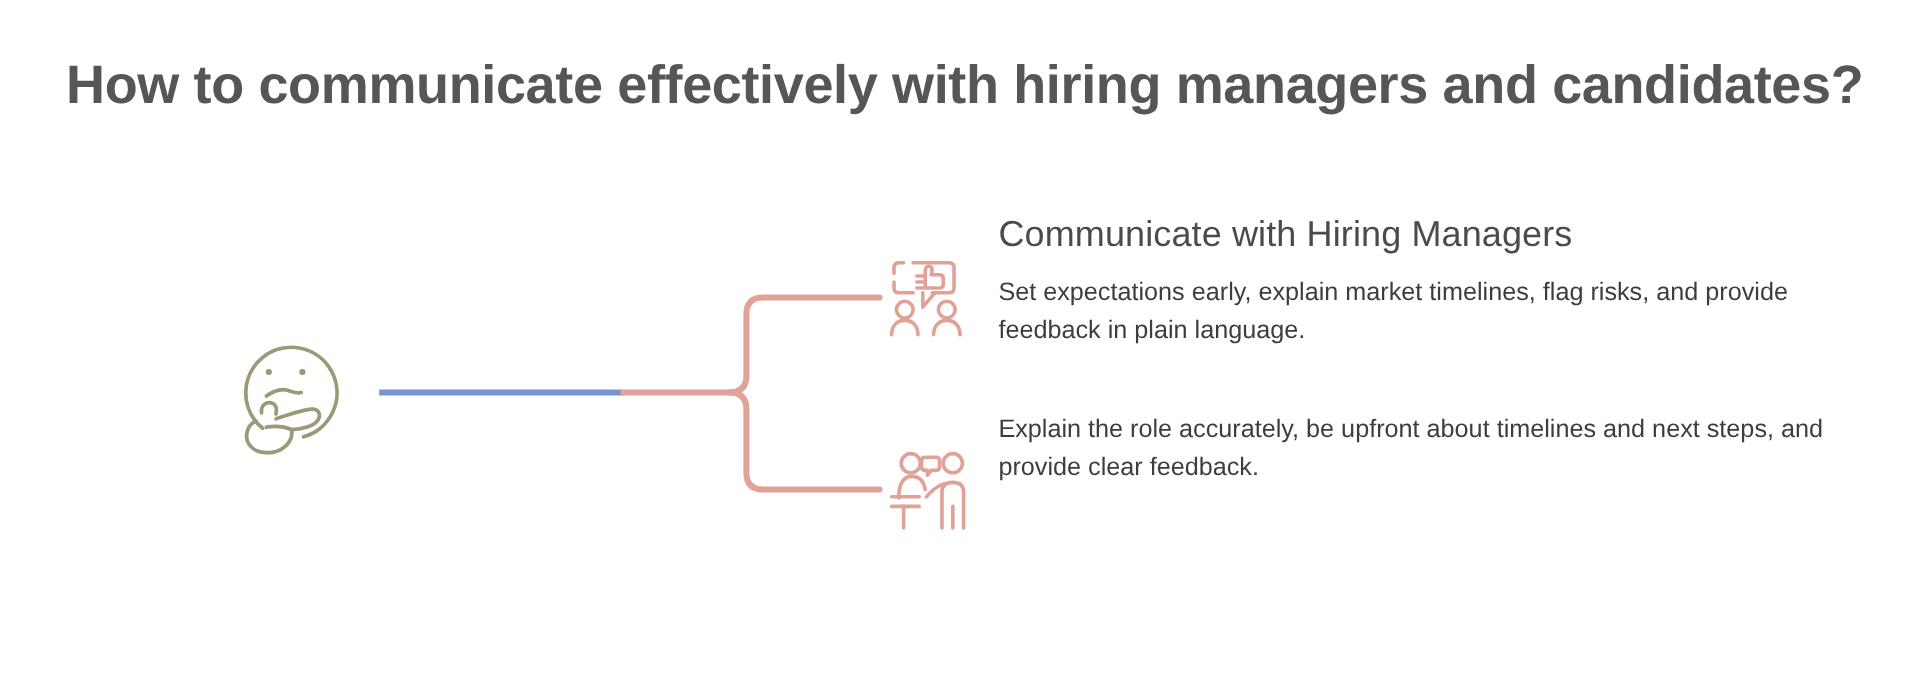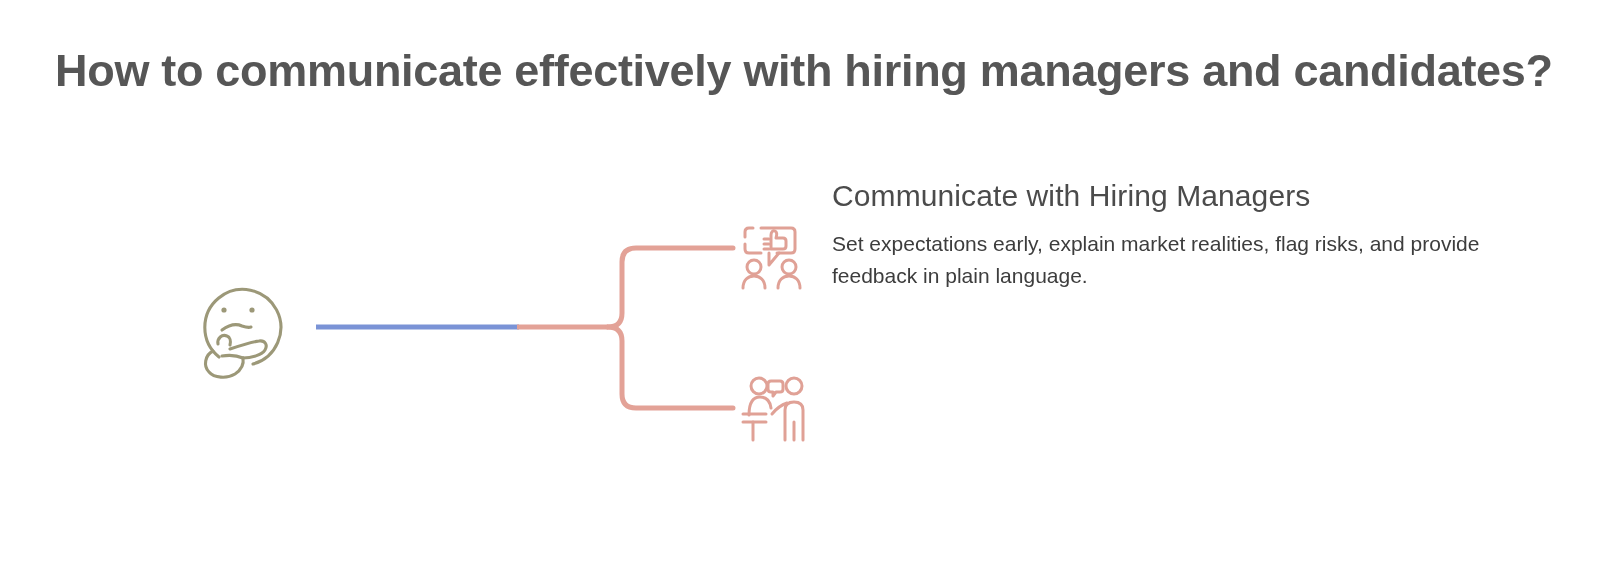--- a/index.html
+++ b/index.html
@@ -57,21 +57,21 @@
     height: 110px;
   }
 
   
   .branch {
     position: absolute;
     left: 735px;
     width: 810px;
     display: flex;
     flex-direction: row;
-    align-items: flex-end;
+    align-items: flex-start;
   }
   .branch-1 { top: 178px; }
   .branch-2 { top: 342px; }
 
   .branch-icon {
     width: 76px;
     height: 76px;
     flex: 0 0 76px;
     margin-top: 28px;
   }
@@ -168,21 +168,21 @@
         <circle cx="19" cy="52" r="7"></circle>
         <path d="M 8 73 C 8 65 13 61 19 61 C 25 61 30 65 30 73"></path>
 
         <circle cx="54" cy="52" r="7"></circle>
         <path d="M 43 73 C 43 65 48 61 54 61 C 60 61 65 65 65 73"></path>
       </g>
     </svg>
 
     <div class="branch-text">
       <h2 class="branch-heading">Communicate with Hiring Managers</h2>
-      <p class="branch-body">Set expectations early, explain market realities, flag risks, and provide feedback in plain language.</p>
+      <p class="branch-body">Set expectations early, explain market timelines, flag risks, and provide feedback in plain language.</p>
     </div>
   </div>
 
   <div class="branch branch-2">
 
     <svg class="branch-icon" viewBox="0 0 76 76">
       <g fill="none" stroke="#e0a196" stroke-width="3" stroke-linecap="round" stroke-linejoin="round">
 
         <circle cx="24" cy="16" r="8"></circle>
 
@@ -199,16 +199,17 @@
 
         <path d="M 37 44 C 41 39 46 35 52 33"></path>
 
         <path d="M 50 70 L 50 40 Q 50 32 59 32 Q 68 32 68 40 L 68 70"></path>
 
         <path d="M 59 52 L 59 70"></path>
       </g>
     </svg>
 
     <div class="branch-text">
+      <p class="branch-body">Explain the role accurately, be upfront about timelines and next steps, and provide clear feedback.</p>
     </div>
   </div>
 
 </div>
 
 </body></html>

